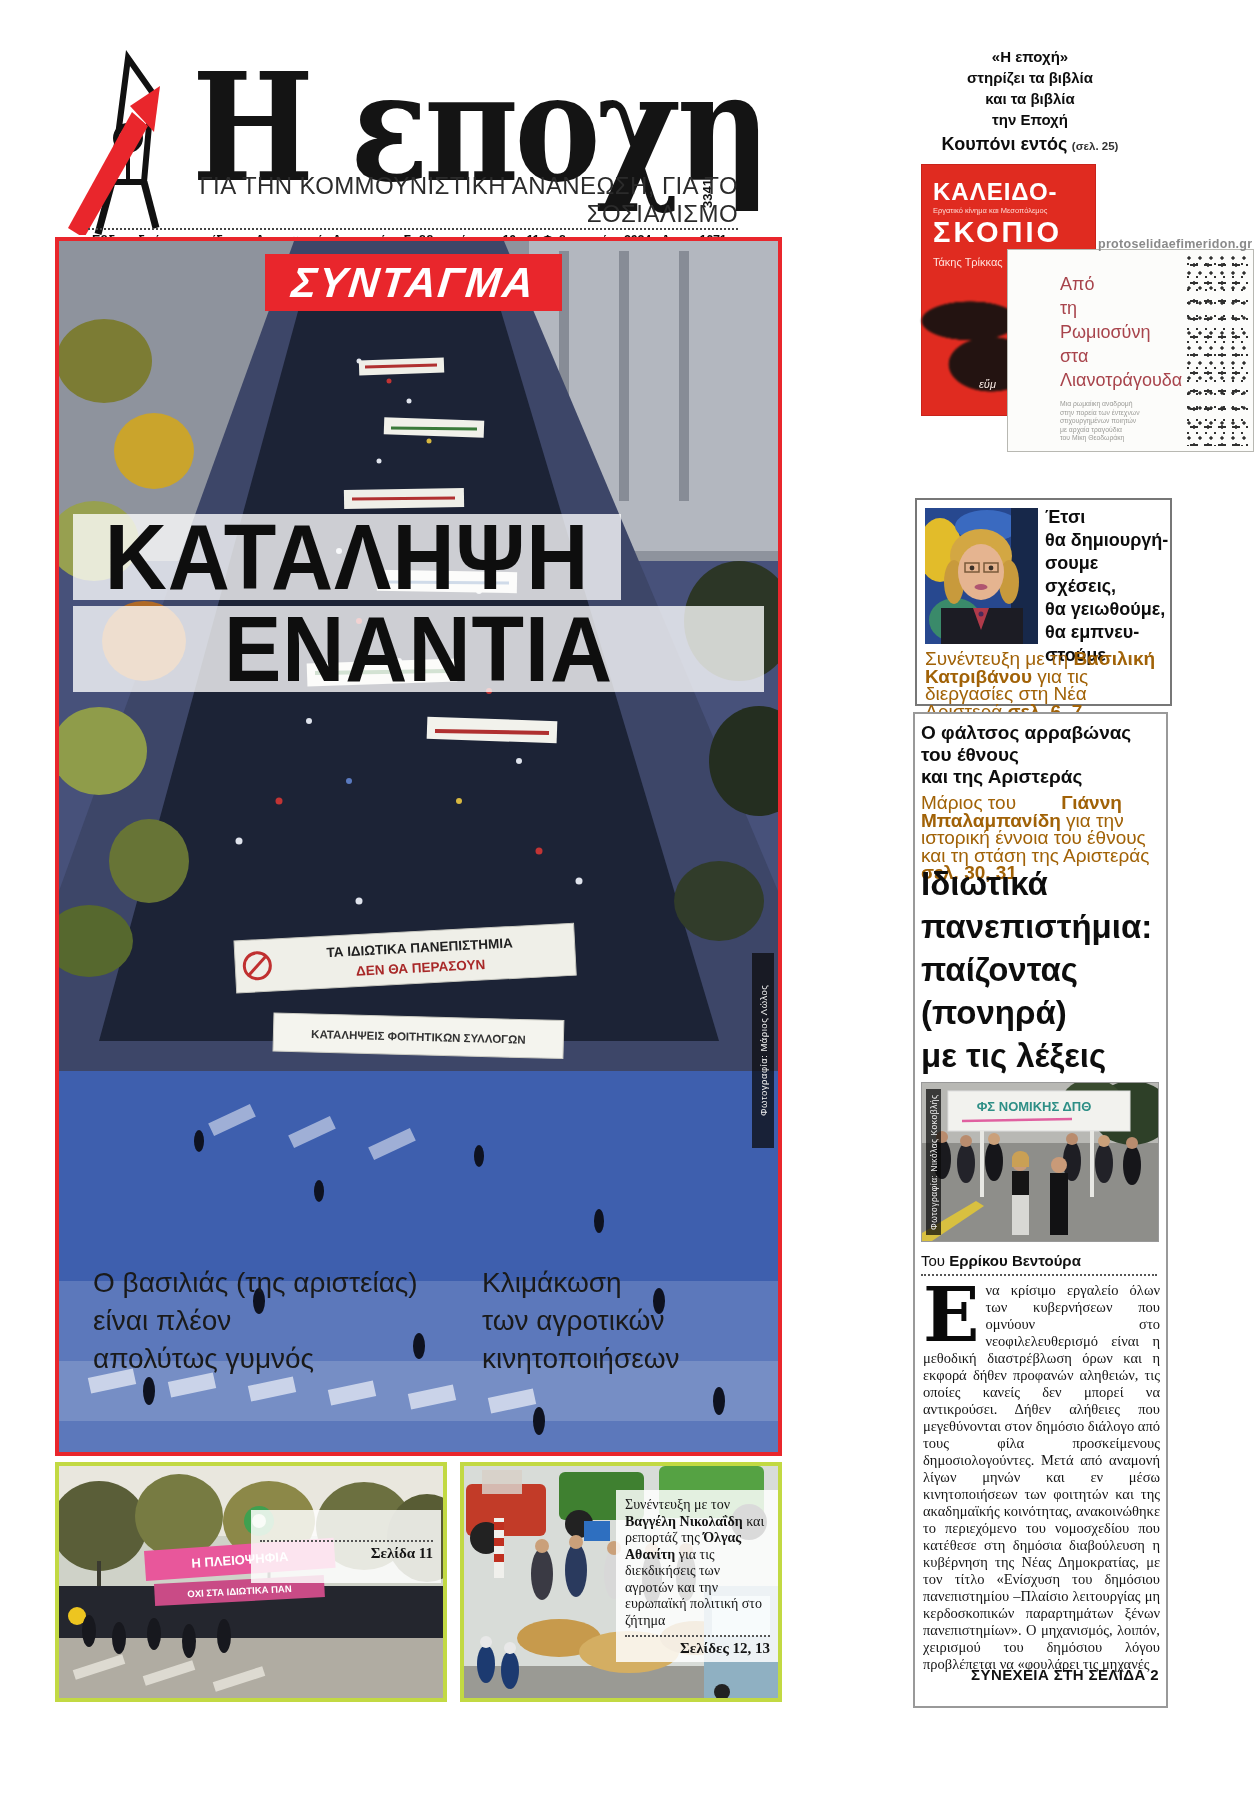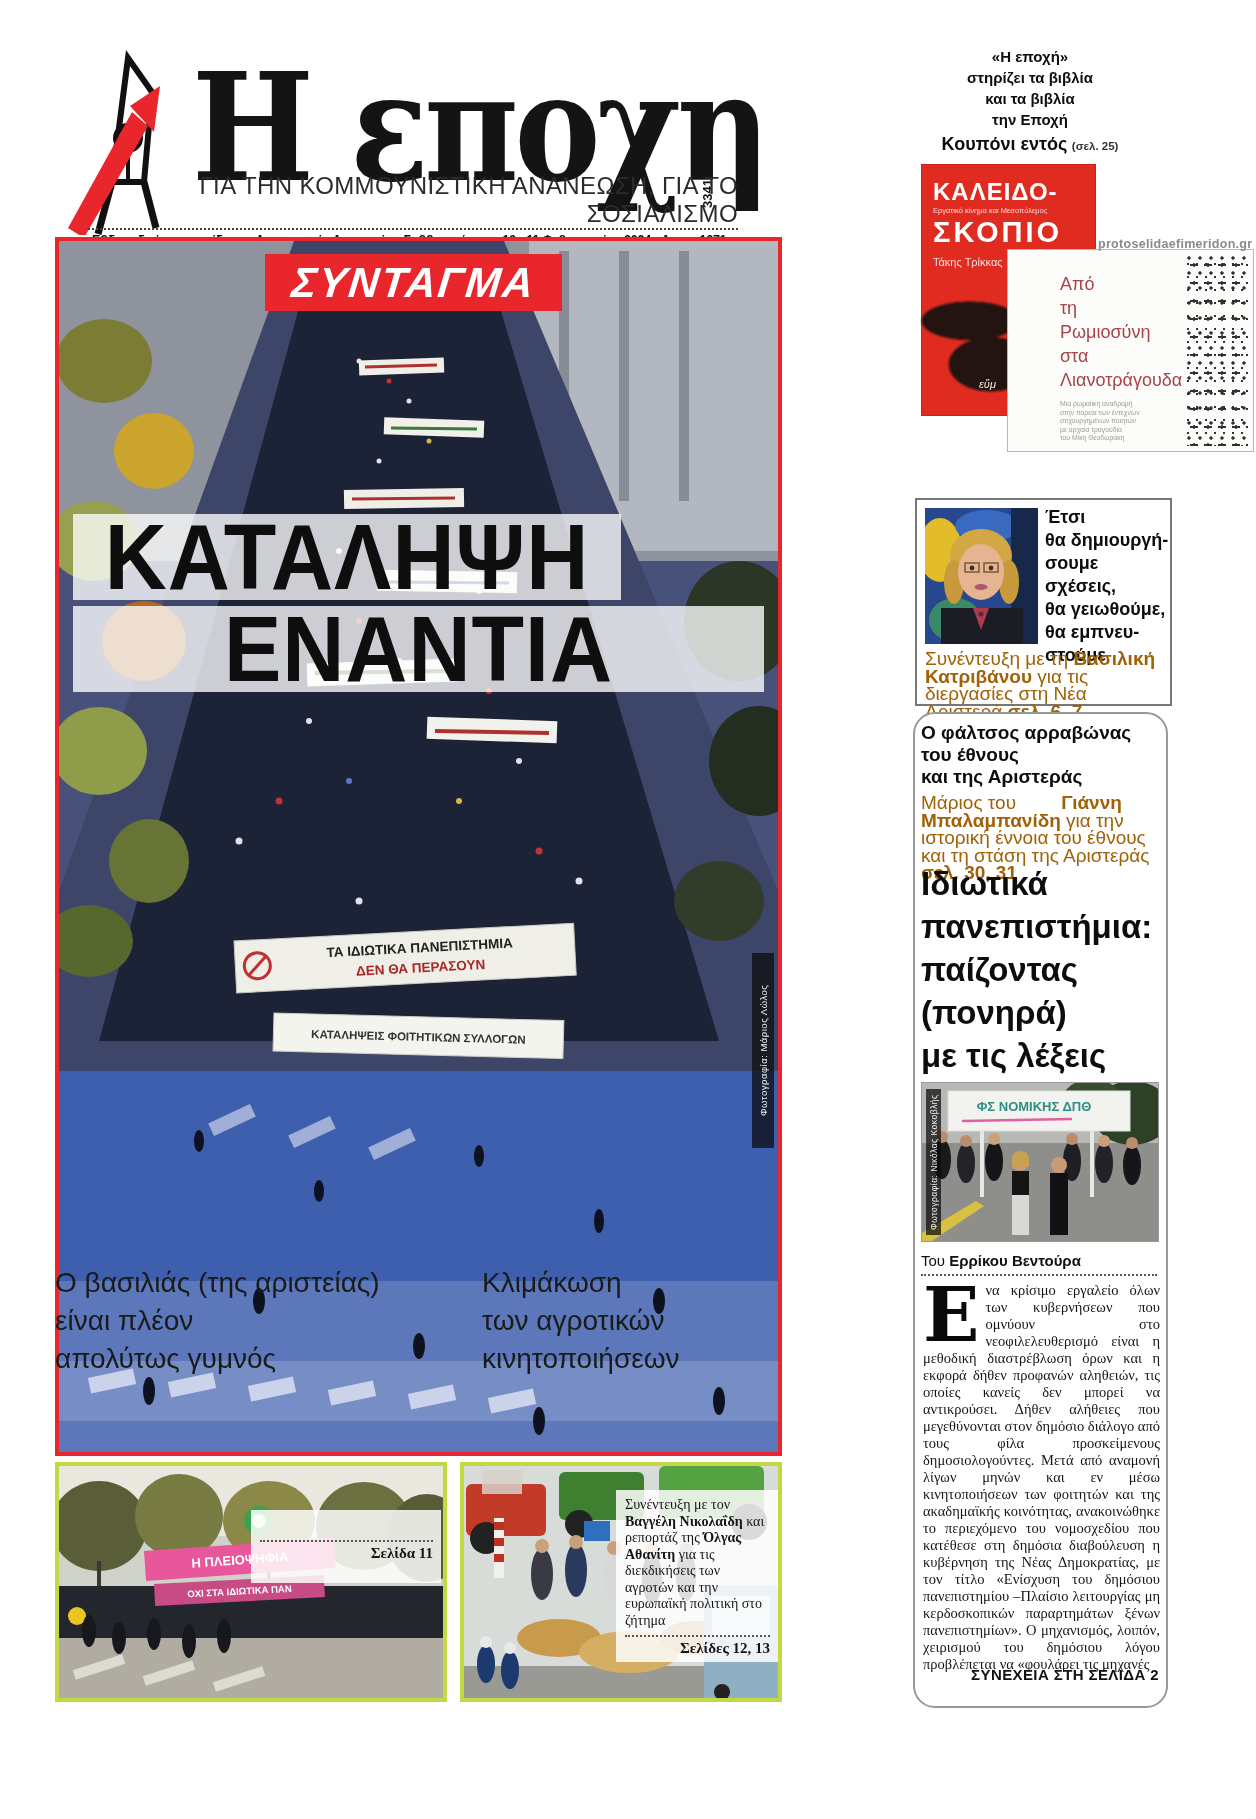--- a/index.html
+++ b/index.html
@@ -211,21 +211,21 @@
   <div class="abs band" style="left:14px;top:273px;width:548px;height:86px;">
     <span style="font-size:86px;">ΚΑΤΑΛΗΨΗ</span>
   </div>
   <div class="abs band" style="left:14px;top:365px;width:691px;height:86px;">
     <span style="font-size:86px;">ΕΝΑΝΤΙΑ</span>
   </div>
 
   <div class="abs credit-strip vert" style="left:693px;top:712px;width:22px;height:195px;">Φωτογραφία: Μάριος Λώλος</div>
 </div>
 
-<div class="abs pre" style="left:55px;top:1264px;width:408px;font-size:28px;line-height:38px;color:#1a1a1a;">Ο βασιλιάς (της αριστείας)
+<div class="abs pre" style="left:55px;top:1264px;width:408px;font-size:28px;line-height:38px;color:#1a1a1a;padding-left:38px;">Ο βασιλιάς (της αριστείας)
 είναι πλέον
 απολύτως γυμνός</div>
 
 <div class="abs pre" style="left:482px;top:1264px;width:300px;font-size:28px;line-height:38px;color:#1a1a1a;">Κλιμάκωση
 των αγροτικών
 κινητοποιήσεων</div>
 
 <div class="abs" style="left:55px;top:1462px;width:392px;height:240px;border:4px solid #c2d943;box-sizing:border-box;background:#cfd2c8;">
   <svg width="384" height="232" viewBox="0 0 384 232" style="display:block;">
     <rect x="0" y="0" width="384" height="232" fill="#cfd2c8"></rect>
@@ -337,21 +337,21 @@
   </svg>
   <div class="abs pre" style="left:128px;top:6px;width:124px;font-size:18px;line-height:23px;font-weight:bold;color:#0d0d0d;">Έτσι
 θα δημιουργή-
 σουμε σχέσεις,
 θα γειωθούμε,
 θα εμπνευ-
 στούμε</div>
   <div class="abs kickline" style="left:8px;top:150px;width:240px;"><span>Συνέντευξη με τη </span><span style="font-weight: bold;">Βασιλική Κατριβάνου</span><span> για τις διεργασίες στη Νέα Αριστερά </span><span style="font-weight: bold;">σελ. 6, 7</span></div>
 </div>
 
-<div class="abs box" style="left:913px;top:712px;width:255px;height:996px;border-color:#999;border-radius:22px;">
+<div class="abs box" style="left:913px;top:712px;width:255px;height:996px;border-color:#999;">
   <div class="abs pre teaser-title" style="left:6px;top:8px;width:240px;">Ο φάλτσος αρραβώνας
 του έθνους
 και της Αριστεράς</div>
   <div class="abs kickline" style="left:6px;top:80px;width:240px;"><span>Μάριος του </span><span style="font-weight: bold; margin-left: 40px;">Γιάννη Μπαλαμπανίδη</span><span> για την ιστορική έννοια του έθνους και τη στάση της Αριστεράς </span><span style="font-weight: bold;">σελ. 30, 31</span></div>
 
   <div class="abs pre big-head" style="left:6px;top:148px;width:242px;">Ιδιωτικά
 πανεπιστήμια:
 παίζοντας
 (πονηρά)
 με τις λέξεις</div>

